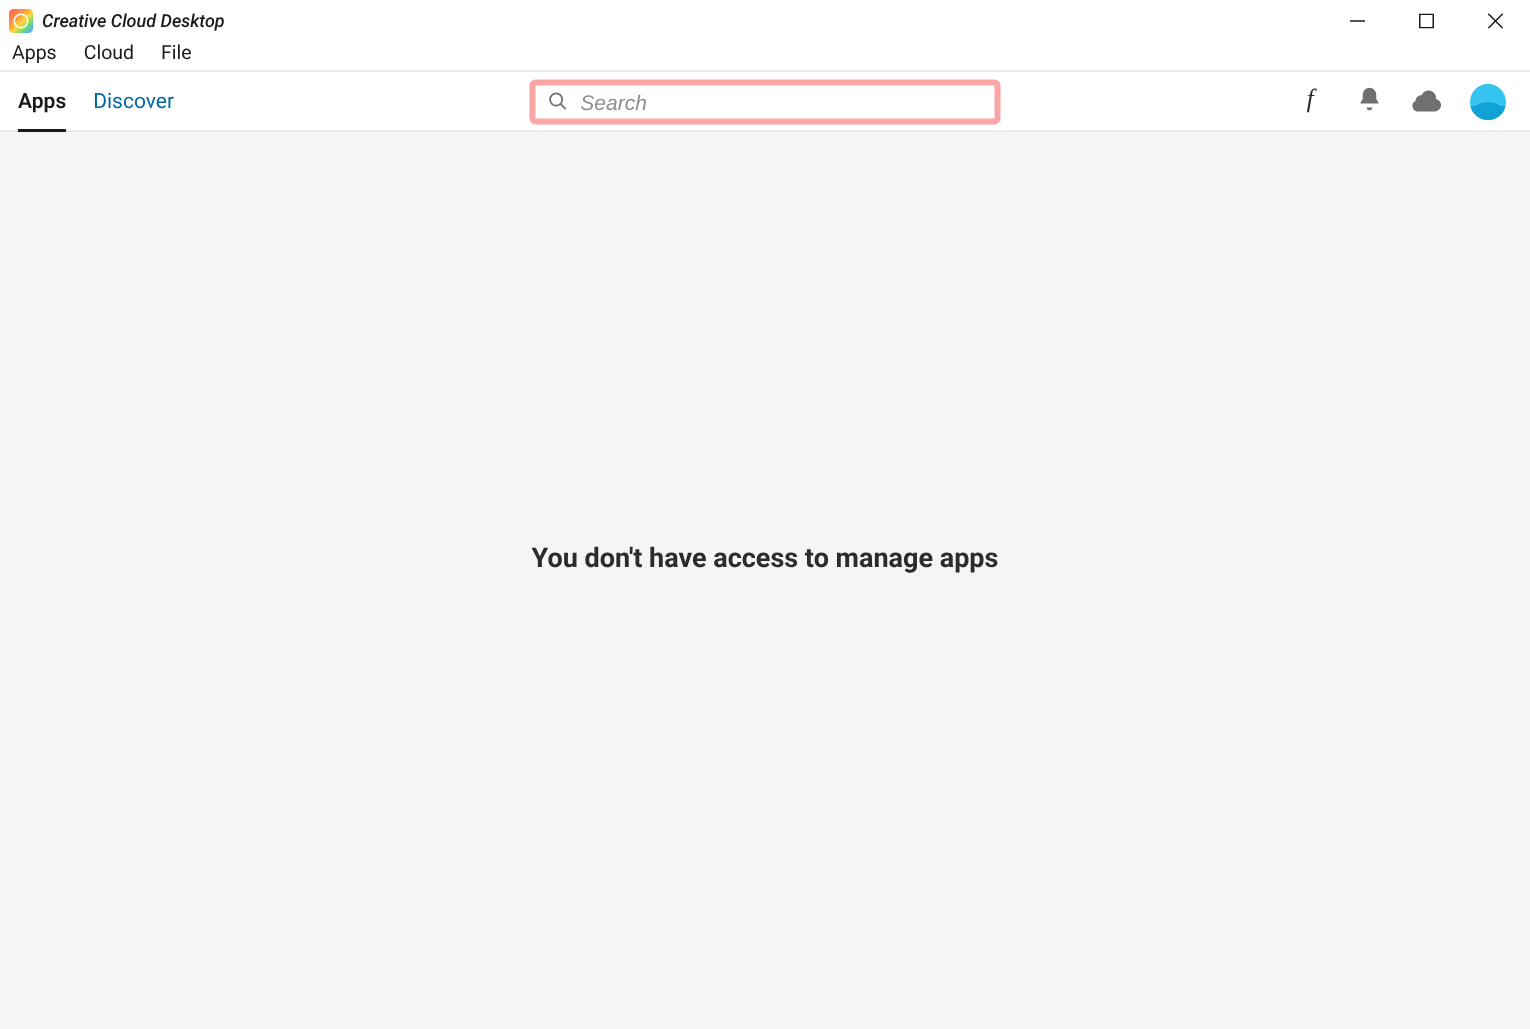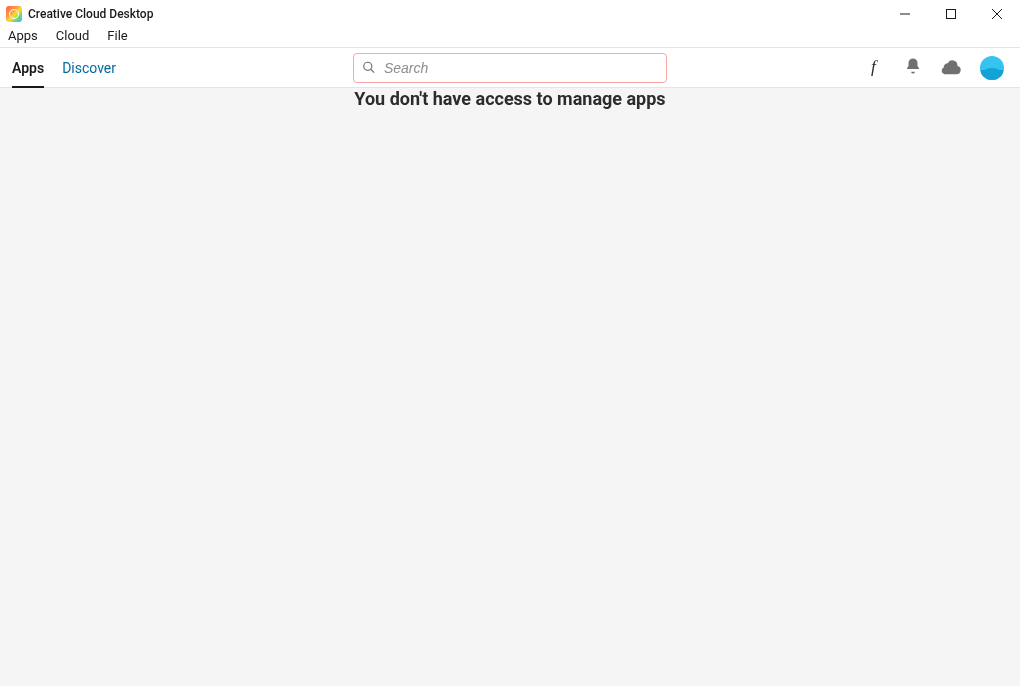--- a/index.html
+++ b/index.html
@@ -26,21 +26,21 @@
     .app-icon {
       width: 16px; height: 16px; border-radius: 3px;
       background: linear-gradient(135deg, #ff5c5c 0%, #ff9a3c 35%, #ffd93c 55%, #6cdc6c 75%, #5cb0ff 90%);
       display: flex; align-items: center; justify-content: center;
       position: relative;
     }
     .app-icon::after {
       content: ""; width: 8px; height: 8px; border-radius: 50%;
       border: 1.5px solid #fff;
     }
-    .app-title { font-size: 12px; font-weight: 500; color: #1a1a1a; }
+    .app-title { font-size: 12px; font-weight: 500; color: #1a1a1a; font-style: italic; }
     .win-controls { display: flex; }
     .win-btn {
       width: 46px; height: 27px;
       display: flex; align-items: center; justify-content: center;
       background: transparent;
     }
     .win-btn svg { display: block; }
     .menubar {
       height: 21px;
       display: flex; align-items: flex-start;
@@ -72,21 +72,21 @@
     .tab .dot {
       width: 6px; height: 6px; border-radius: 50%; background: #1492e6;
       position: absolute; top: 6px; right: -8px;
     }
     .search-wrap {
       position: absolute; left: 50%; transform: translateX(-50%);
       width: 314px;
     }
     .search-box {
       width: 100%; height: 30px;
-      border: 1px solid #fca5a5; border-radius: 4px;
+      border: 4px solid #fca5a5; border-radius: 4px;
       display: flex; align-items: center;
       padding: 0 8px; gap: 8px;
       background: #fff;
     }
     .search-box input {
       border: none; outline: none; width: 100%;
       font-size: 14px; font-style: italic; color: #6e6e6e;
       background: transparent;
     }
     .search-box input::placeholder { font-style: italic; color: #8e8e8e; }
@@ -102,21 +102,21 @@
     }
     .avatar::before {
       content: ""; position: absolute; width: 30px; height: 30px;
       border-radius: 50%; background: #12a3d6;
       top: 12px; left: -3px;
     }
     .content {
       flex: 1;
       background: #f5f5f5;
       display: flex; flex-direction: column;
-      align-items: center; justify-content: space-between;
+      align-items: center; justify-content: center;
       gap: 6px;
       padding-bottom: 30px;
     }
     .msg-heading { font-size: 18px; font-weight: 700; color: #2c2c2c; }
     .msg-sub { font-size: 14px; color: #4b4b4b; }
   </style>
 </head>
 <body>
 
 <div class="titlebar">

